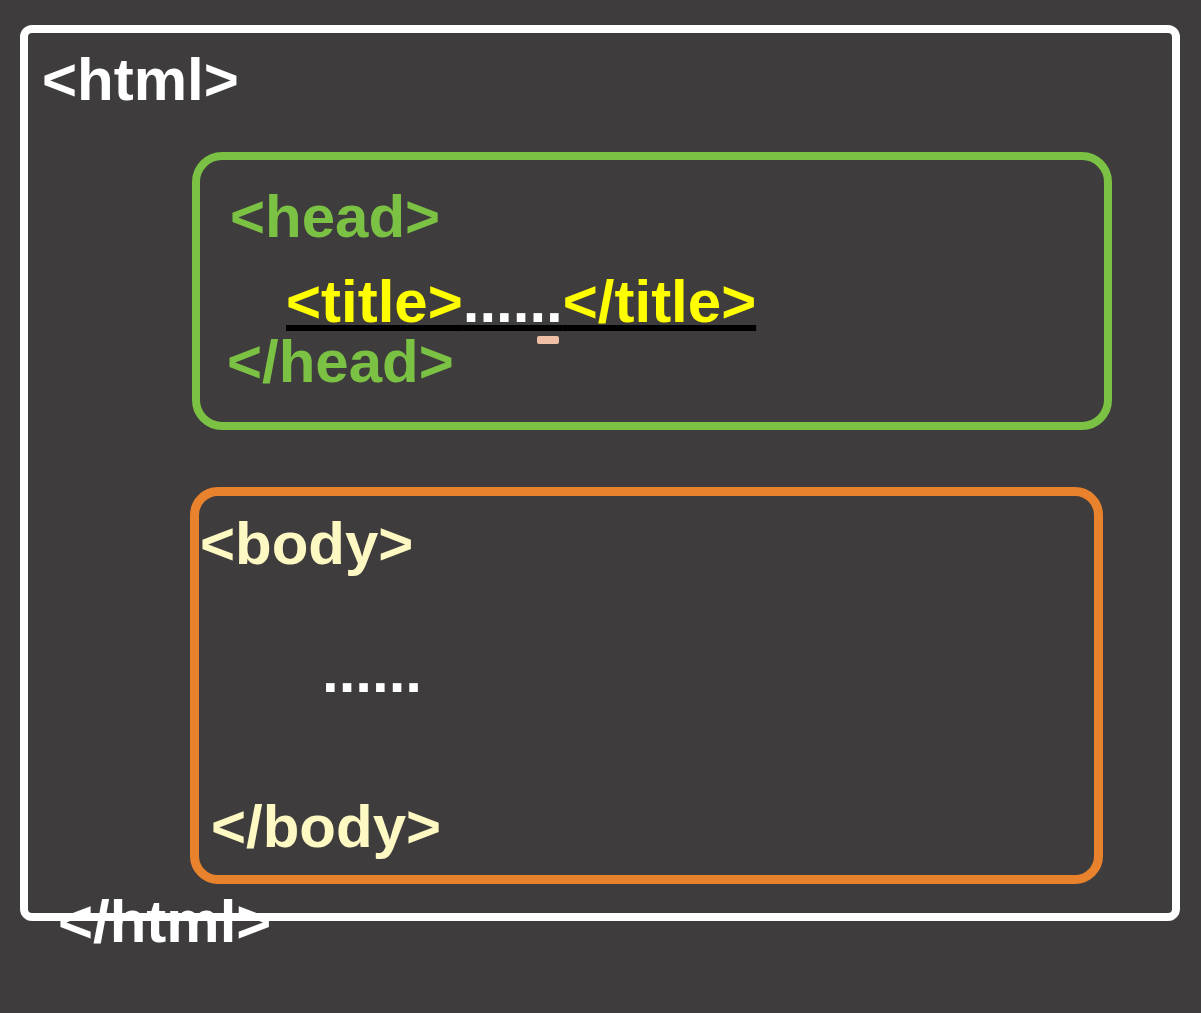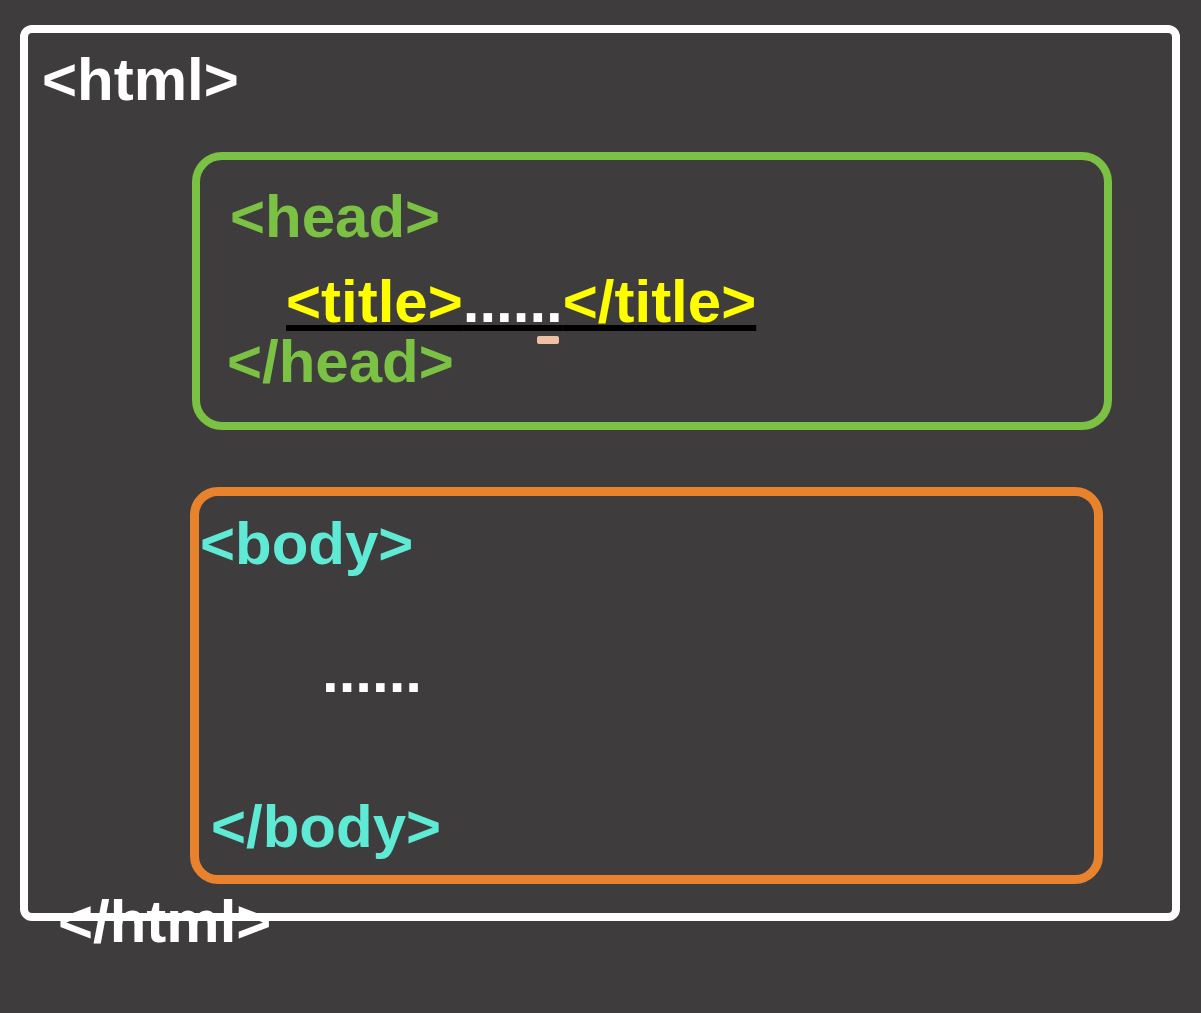--- a/index.html
+++ b/index.html
@@ -47,21 +47,21 @@
     border-radius: 28px;
   }
   .tag {
     position: absolute;
     font-size: 60px;
     line-height: 1;
     white-space: nowrap;
   }
   .tag-white  { color: #FFFFFF; }
   .tag-green  { color: #7BC143; }
-  .tag-orange { color: #5eead4; }
+  .tag-orange { color: #fef9c3; }
   .tag-yellow { color: #FEFE00; }
   .dots-white { color: #FFFFFF; }
 
   .html-open  { left: 14px;  top: 17px;  }
   .html-close { left: 2px;   top: 859px; margin-left: 28px; }
 
   .head-open  { left: 30px;  top: 27px;  }
   .title-line { left: 86px;  top: 112px; text-decoration: underline; }
   .head-close { left: 27px;  top: 172px; }
 

